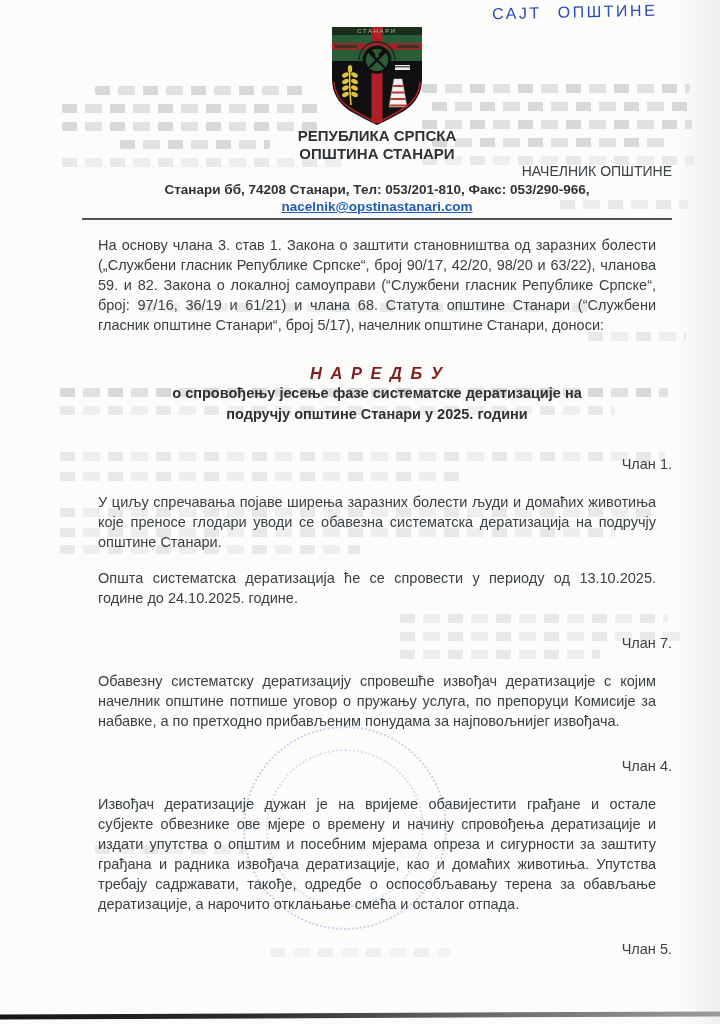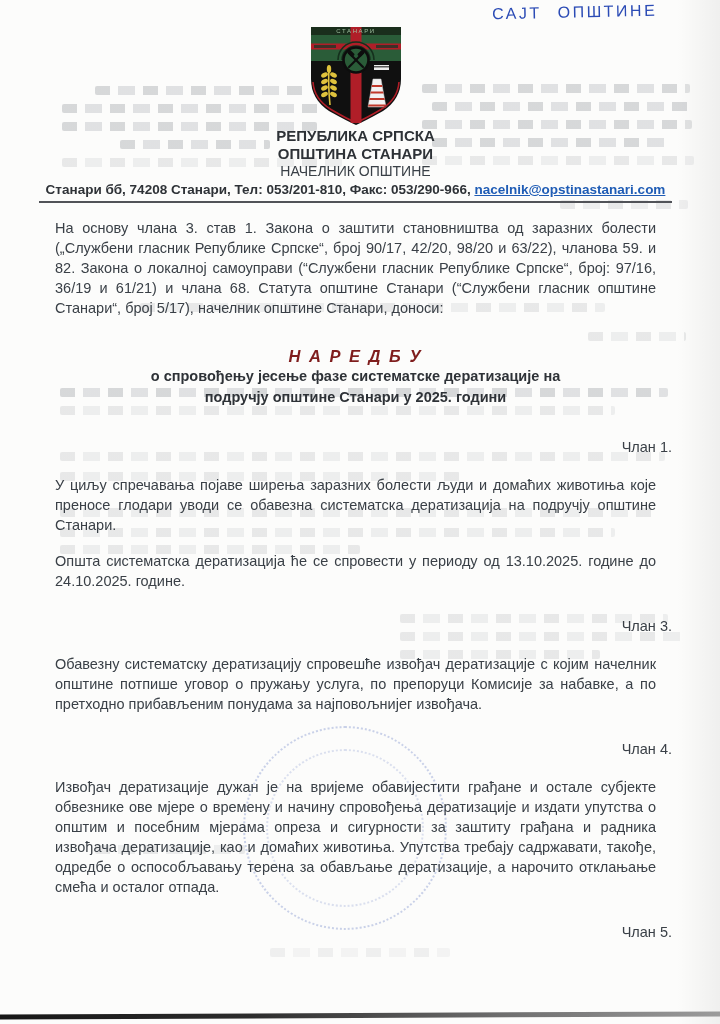--- a/index.html
+++ b/index.html
@@ -11,39 +11,39 @@
     overflow:hidden;
     font-family:"Liberation Sans","DejaVu Sans",sans-serif;
     color:#3a4047;
     box-sizing:border-box;
   }
   
   .page::after{
     content:"";position:absolute;inset:0;pointer-events:none;
     background:linear-gradient(90deg,rgba(0,0,0,0) 94%,rgba(0,0,0,0.05));
   }
-  .content{position:relative;z-index:2;padding:0 48px 0 39px;}
+  .content{position:relative;z-index:2;padding:0 48px 0 82px;}
 
   
   .hand-note{
     position:absolute;z-index:3;left:492px;top:3px;width:210px;
     font-size:16px;font-weight:400;color:#2b4bb5;
     letter-spacing:2.5px;word-spacing:9px;
     transform:rotate(-1.2deg);
     white-space:nowrap;
   }
 
   
   .emblem-wrap{width:104px;margin:27px auto 0;}
   .emblem-wrap svg{display:block;}
 
   
   .hdr{text-align:center;}
   .hdr-l1,.hdr-l2{font-size:15px;font-weight:bold;line-height:18px;color:#2e3237;}
-  .hdr-l3{font-size:14px;font-weight:400;line-height:17px;color:#3a4047;}
+  .hdr-l3{font-size:14px;font-weight:400;line-height:17px;color:#3a4047;text-align:right;}
   .hdr-contact{font-size:13.5px;font-weight:bold;line-height:17px;margin-top:1px;color:#2e3237;}
   .hdr-contact a{color:#1f5cb5;font-weight:bold;}
   .rule{border:none;border-top:2px solid #515358;margin:3px 0 0 0;}
 
   
   .para{font-size:14.5px;line-height:20px;text-align:justify;margin:16px;}
   .preamble{margin-top:15px;}
   .title-block{text-align:center;margin-top:29px;}
   .title-main{font-size:16.5px;font-weight:bold;letter-spacing:2px;color:#7f1d1d;font-style:italic;}
   .title-sub{font-size:14.5px;font-weight:bold;line-height:21px;color:#2e3237;}
@@ -185,21 +185,21 @@
       <div class="title-main">Н А Р Е Д Б У</div>
       <div class="title-sub">о спровођењу јесење фазе систематске дератизације на</div>
       <div class="title-sub">подручју општине Станари у 2025. години</div>
     </div>
 
     <div class="clan clan-first">Члан 1.</div>
     <p class="para">У циљу спречавања појаве ширења заразних болести људи и домаћих животиња које преносе глодари уводи се обавезна систематска дератизација на подручју општине Станари.</p>
 
     <p class="para">Општа систематска дератизација ће се спровести у периоду од 13.10.2025. године до 24.10.2025. године.</p>
 
-    <div class="clan">Члан 3.</div>
+    <div class="clan">Члан 7.</div>
     <p class="para">Обавезну систематску дератизацију спровешће извођач дератизације с којим начелник општине потпише уговор о пружању услуга, по препоруци Комисије за набавке, а по претходно прибављеним понудама за најповољнијег извођача.</p>
 
     <div class="clan">Члан 4.</div>
     <p class="para">Извођач дератизације дужан је на вријеме обавијестити грађане и остале субјекте обвезнике ове мјере о времену и начину спровођења дератизације и издати упутства о општим и посебним мјерама опреза и сигурности за заштиту грађана и радника извођача дератизације, као и домаћих животиња. Упутства требају садржавати, такође, одредбе о оспособљавању терена за обављање дератизације, а нарочито отклањање смећа и осталог отпада.</p>
 
     <div class="clan">Члан 5.</div>
 
   </div>
 
   <div class="scan-edge"></div>

